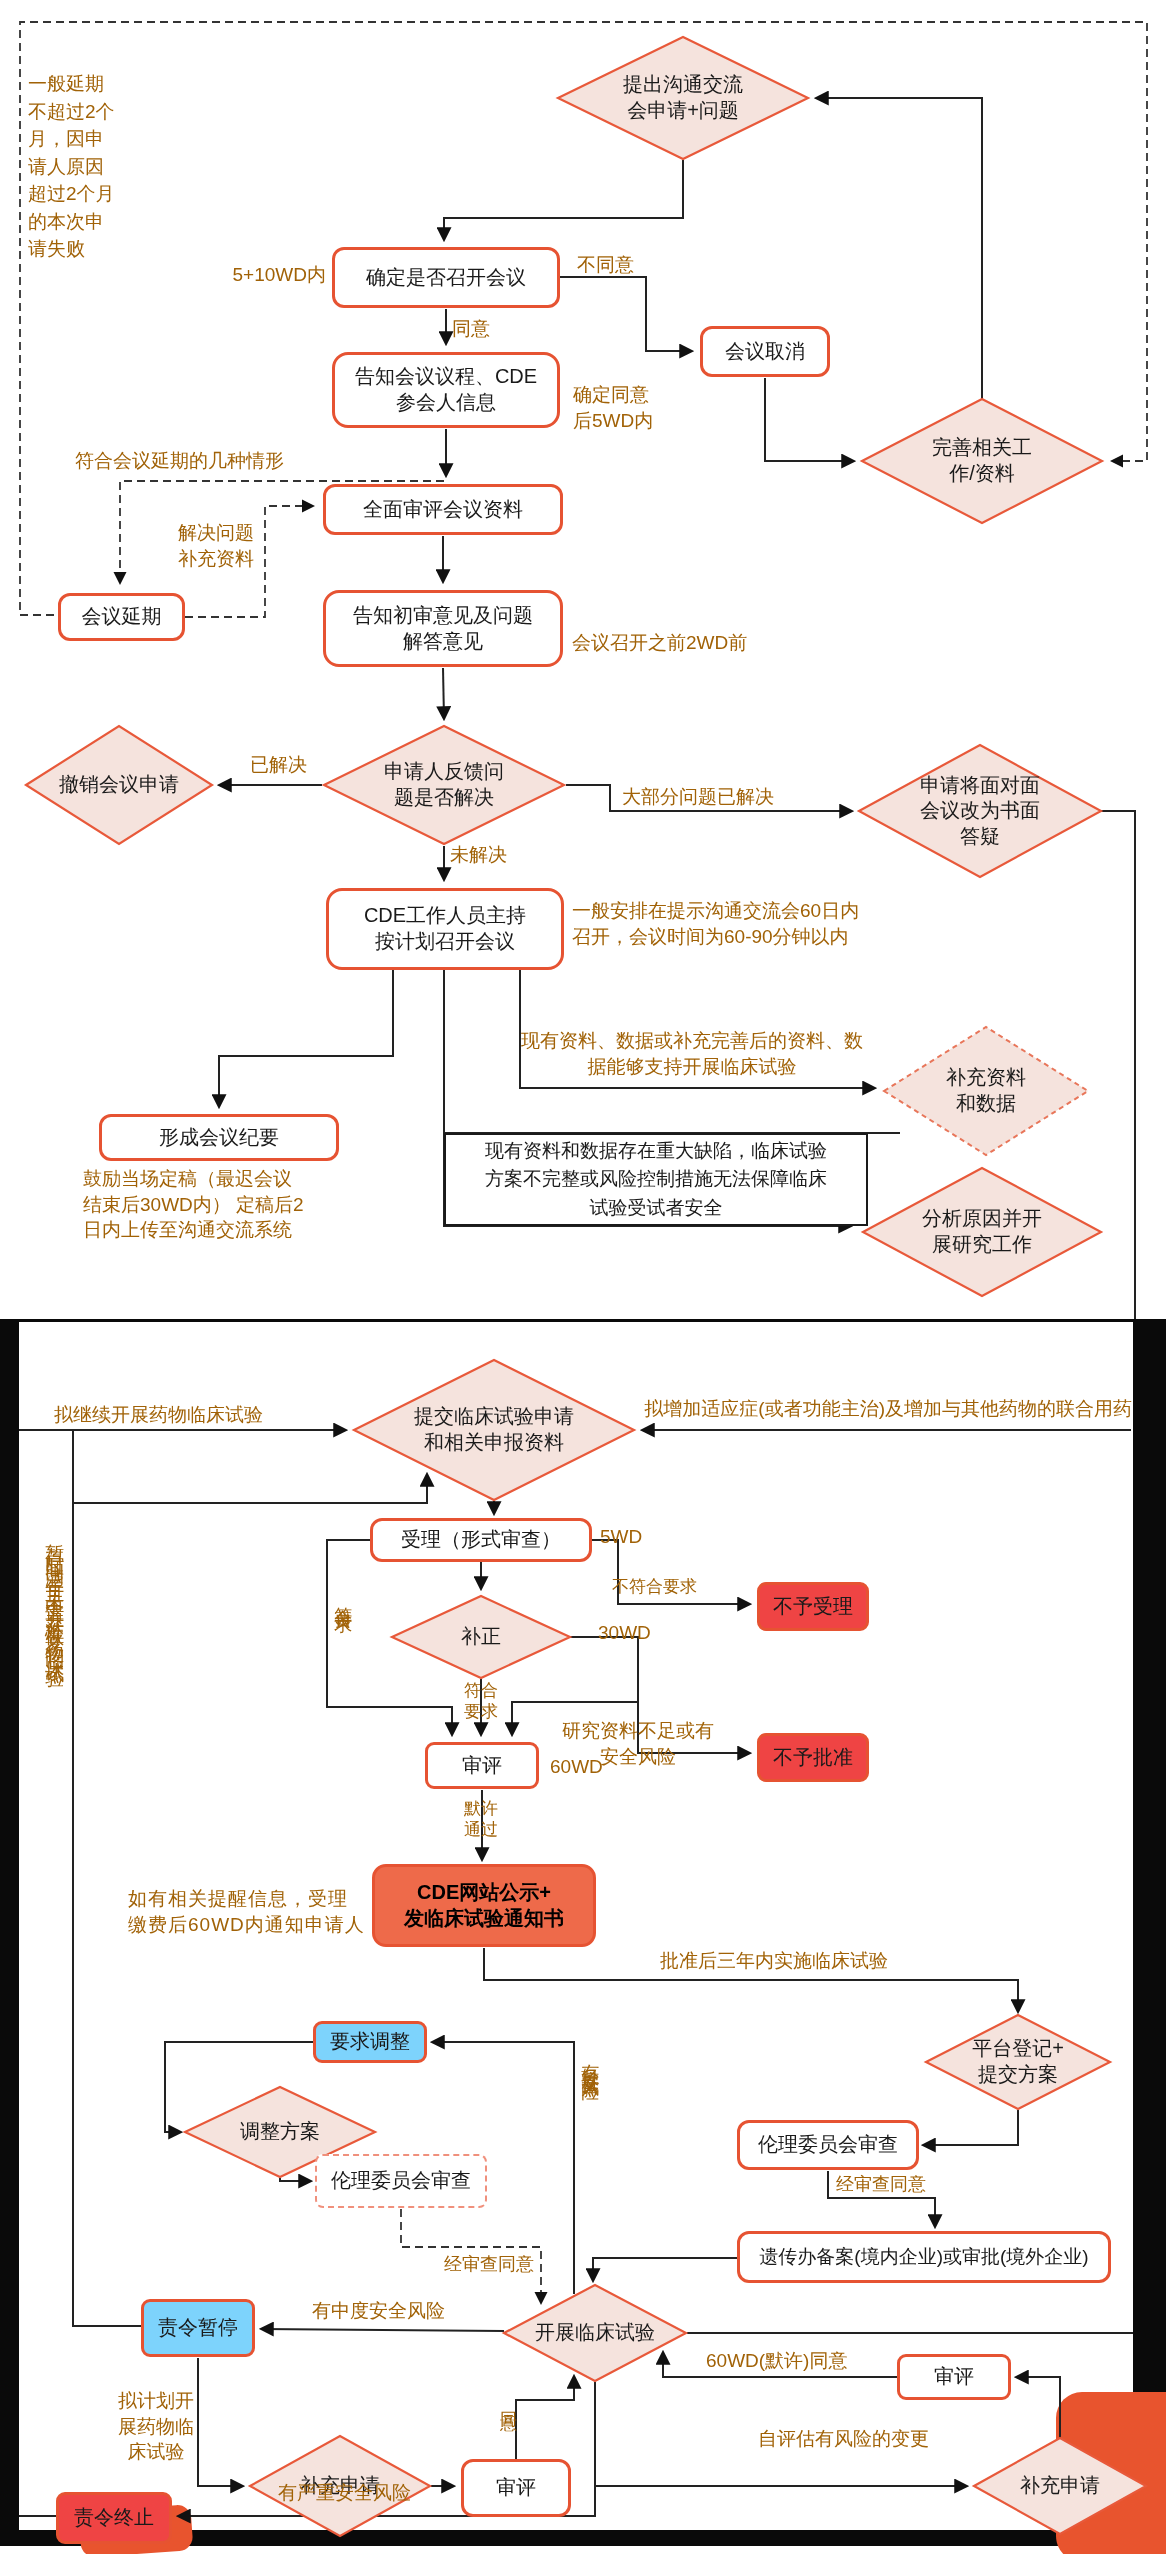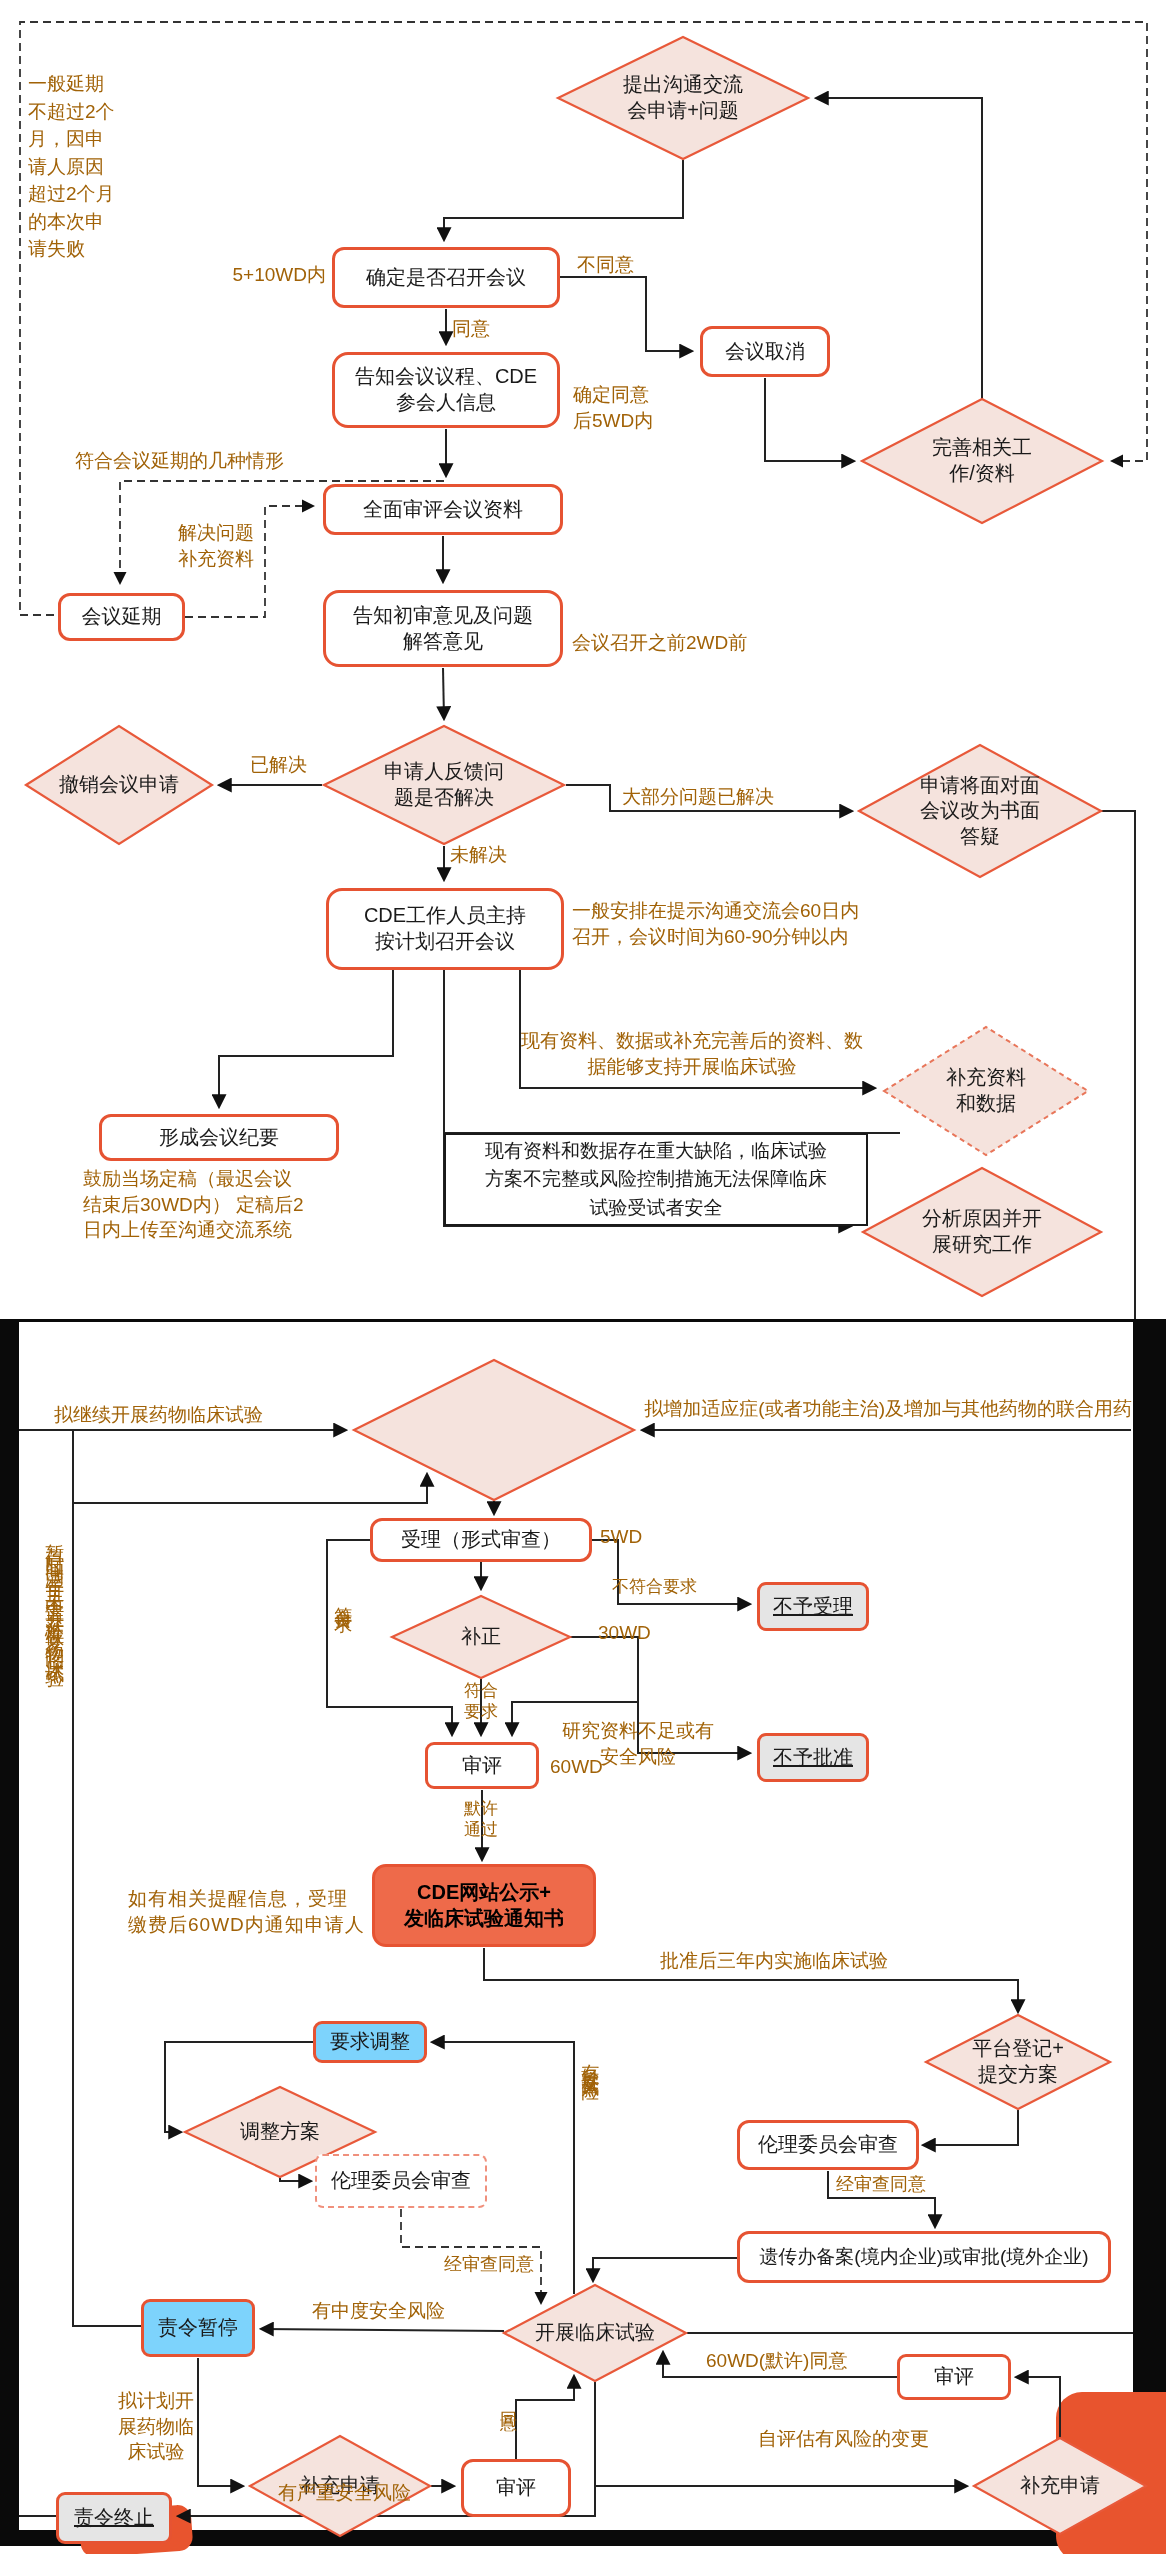--- a/index.html
+++ b/index.html
@@ -3,21 +3,21 @@
 <meta charset="utf-8">
 <style>
   html,body{margin:0;padding:0;background:#fff;}
   #canvas{position:relative;width:1166px;height:2554px;background:#fff;overflow:hidden;
           font-family:"Liberation Sans","DejaVu Sans",sans-serif;color:#1a1a1a;}
   .abs{position:absolute;box-sizing:border-box;}
   .node{position:absolute;display:flex;align-items:center;justify-content:center;
         text-align:center;white-space:pre-line;font-size:20px;line-height:1.28;
         color:#1a1a1a;box-sizing:border-box;z-index:6;}
   .rrect{background:#fff;border:3px solid #e65332;border-radius:12px;}
-  .pink{background:#e5e5e5;text-decoration:underline;}
+  .pink{background:#ef4444;}
   .gray{background:#7dd3fc;}
   .orangebox{background:#ee6a4a;color:#000000;font-weight:bold;border:3px solid #e65332;border-radius:14px;}
   .dashedbox{background:#fff;border:2px dashed #f0907c;border-radius:8px;}
   .dtext{position:absolute;display:flex;align-items:center;justify-content:center;
          text-align:center;white-space:pre-line;font-size:20px;line-height:1.28;z-index:6;}
   .lbl{position:absolute;white-space:pre-line;font-size:19px;line-height:1.35;color:#a16207;z-index:6;}
   .ctr{text-align:center;}
   .rgt{text-align:right;}
   .vlbl{writing-mode:vertical-rl;text-orientation:upright;letter-spacing:3px;}
   #flowsvg{position:absolute;left:0;top:0;z-index:5;}
@@ -126,20 +126,22 @@
   <div class="dtext" style="left:354px;top:745px;width:180px;height:80px;">申请人反馈问
 题是否解决</div>
   <div class="dtext" style="left:39px;top:761px;width:160px;height:48px;">撤销会议申请</div>
   <div class="dtext" style="left:890px;top:752px;width:180px;height:118px;">申请将面对面
 会议改为书面
 答疑</div>
   <div class="dtext" style="left:906px;top:1041px;width:160px;height:100px;">补充资料
 和数据</div>
   <div class="dtext" style="left:892px;top:1182px;width:180px;height:100px;">分析原因并开
 展研究工作</div>
+  <div class="dtext" style="left:374px;top:1390px;width:240px;height:80px;">提交临床试验申请
+和相关申报资料</div>
   <div class="dtext" style="left:411px;top:1612px;width:140px;height:50px;">补正</div>
   <div class="dtext" style="left:200px;top:2107px;width:160px;height:50px;">调整方案</div>
   <div class="dtext" style="left:260px;top:2461px;width:160px;height:50px;">补充申请</div>
   <div class="dtext" style="left:938px;top:2022px;width:160px;height:80px;">平台登记+
 提交方案</div>
   <div class="dtext" style="left:515px;top:2308px;width:160px;height:50px;">开展临床试验</div>
   <div class="dtext" style="left:980px;top:2461px;width:160px;height:50px;">补充申请</div>
 
   <div class="node rrect" style="left:332px;top:247px;width:228px;height:61px;text-align:right;">确定是否召开会议</div>
   <div class="node rrect" style="left:700px;top:326px;width:130px;height:51px;">会议取消</div>

